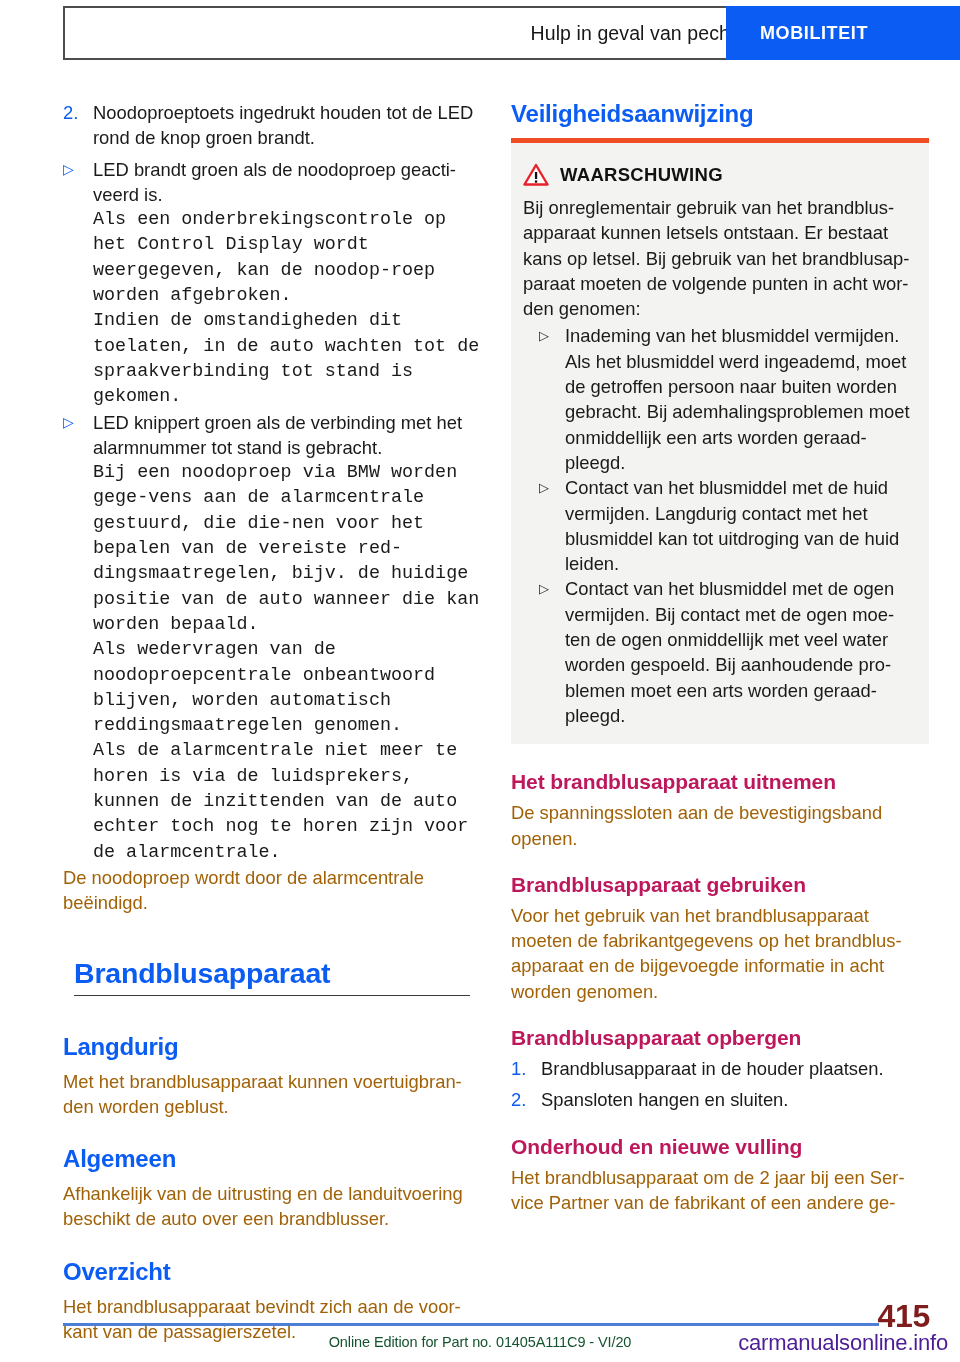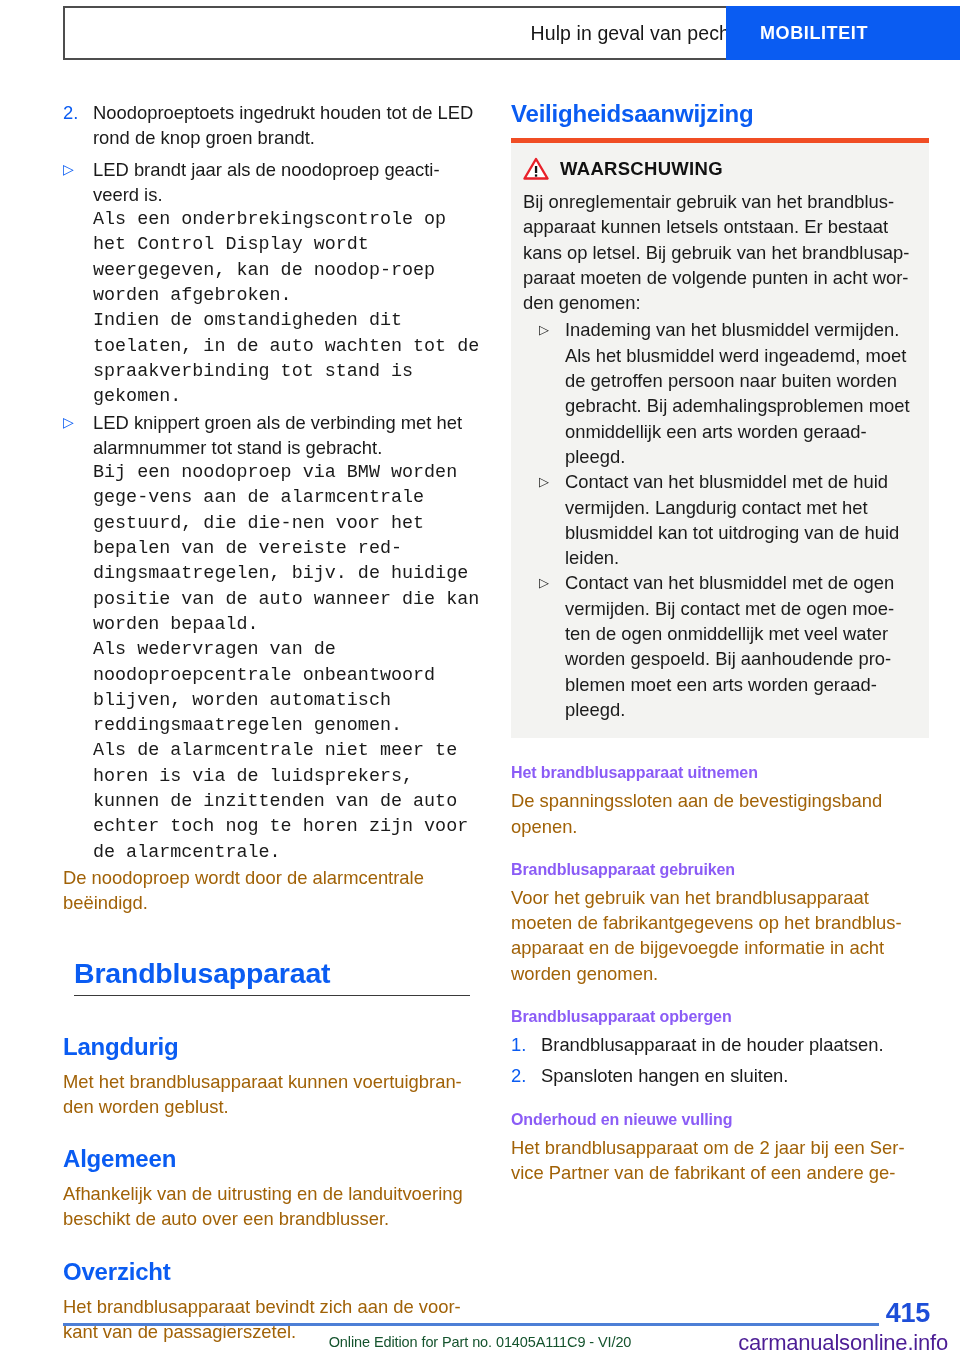--- a/index.html
+++ b/index.html
@@ -83,22 +83,22 @@
   }
   .h2 {
     color: #0a5cf2;
     font-size: 24px;
     font-weight: bold;
     letter-spacing: -0.2px;
     margin: 0;
     padding: 0;
   }
   .h3 {
-    color: #8b5cf6;
-    font-size: 16px;
+    color: #be185d;
+    font-size: 21px;
     font-weight: bold;
     letter-spacing: -0.1px;
     margin: 0;
     padding: 0;
   }
   .para {
     font-size: 18.4px;
     line-height: 25.3px;
     margin: 0;
     color: #a16207;
@@ -144,21 +144,21 @@
   .sp-8  { height: 8px; }
   .sp-10 { height: 10px; }
   .sp-22 { height: 22px; }
   .sp-26 { height: 26px; }
   .sp-30 { height: 30px; }
 
   
   .warning-box {
     background: #f3f3f1;
     border-top: 5px solid #f04d24;
-    padding: 14px 16px 16px 12px;
+    padding: 20px 16px 16px 12px;
     box-sizing: border-box;
   }
   .warning-head {
     display: flex;
     align-items: center;
     gap: 11px;
     margin-bottom: 9px;
   }
   .warn-tri { display: block; }
   .warning-title {
@@ -177,23 +177,23 @@
     left: 63px;
     top: 1323px;
     width: 816px;
     height: 3px;
     background: #4d7fd6;
   }
   .page-number {
     position: absolute;
     right: 30px;
     top: 1298px;
-    font-size: 27px;
-    font-weight: bold;
-    color: #1d4ed8;
+    font-size: 32px;
+    font-weight: bold;
+    color: #7f1d1d;
     letter-spacing: -0.3px;
   }
   .footer-note {
     position: absolute;
     top: 1334px;
     left: 0;
     width: 960px;
     text-align: center;
     font-size: 14.5px;
     color: #14532d;
@@ -224,21 +224,21 @@
 
   <div class="list-item">
     <span class="marker-num">2.</span>
     <span class="item-text">Noodoproeptoets ingedrukt houden tot de LED rond de knop groen brandt.</span>
   </div>
 
   <div class="sp-6"></div>
 
   <div class="list-item">
     <span class="marker-tri">▷</span>
-    <span class="item-text">LED brandt jaar als de noodoproep geacti-veerd is.</span>
+    <span class="item-text">LED brandt groen als de noodoproep geacti-veerd is.</span>
   </div>
 
   <div class="indent-text">Als een onderbrekingscontrole op het Control Display wordt weergegeven, kan de noodop-roep worden afgebroken.</div>
   <div class="indent-text">Indien de omstandigheden dit toelaten, in de auto wachten tot de spraakverbinding tot stand is gekomen.</div>
 
   <div class="list-item">
     <span class="marker-tri">▷</span>
     <span class="item-text">LED knippert groen als de verbinding met het alarmnummer tot stand is gebracht.</span>
   </div>
 

